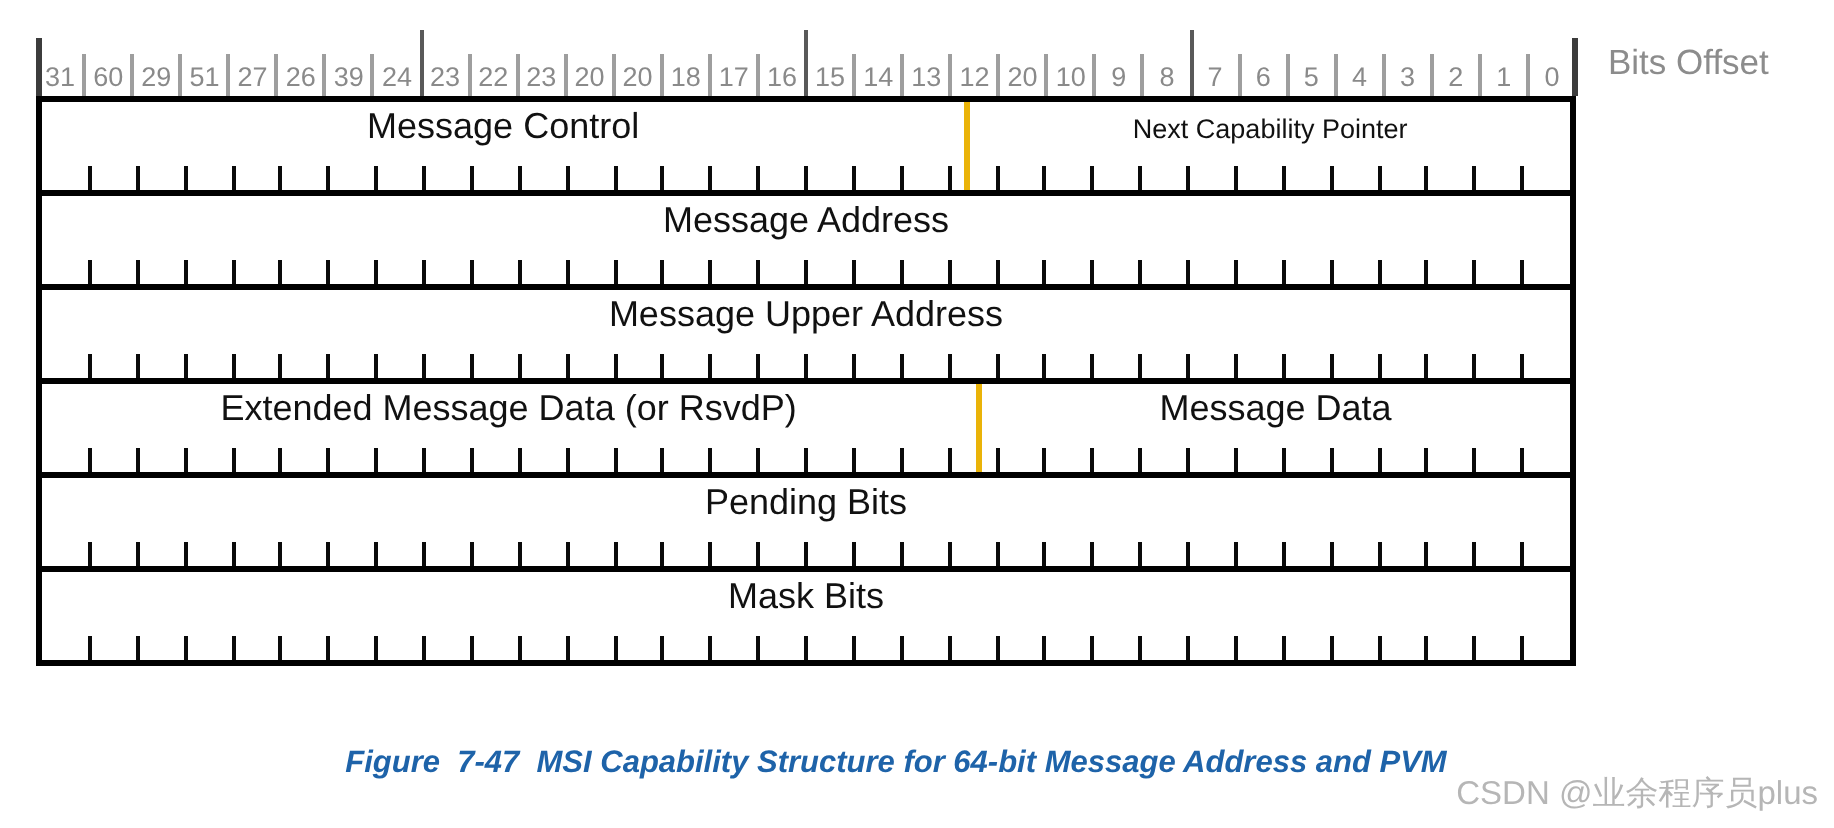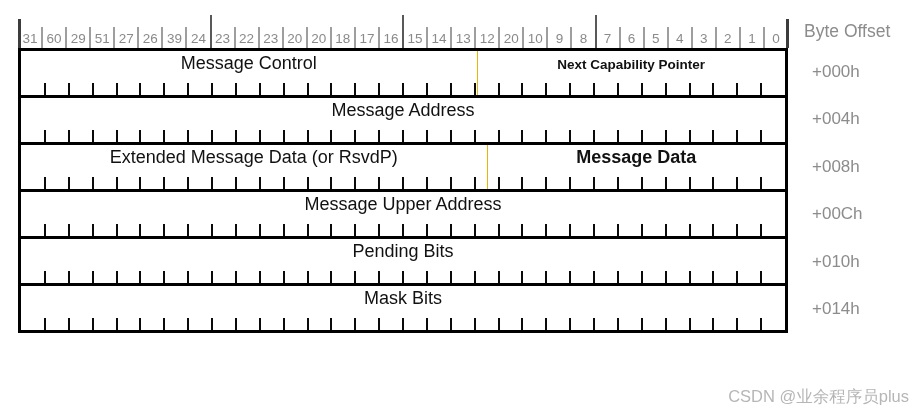--- a/index.html
+++ b/index.html
@@ -36,21 +36,21 @@
     display:flex;flex-direction:column;background:#fff;
   }
   .reg-row{
     position:relative;flex:1 1 0;display:flex;flex-direction:row;
   }
   .reg-row + .reg-row{border-top:3px solid #000;}
   .reg-field{
     position:relative;box-sizing:border-box;
     display:flex;flex-direction:column;align-items:center;justify-content:flex-start;
   }
-  .reg-field + .reg-field{border-left:1px solid #eab308;font-weight:bold;}
+  .reg-field + .reg-field{border-left:3px solid #eab308;}
   .reg-field .field-label{
     color:#111;font-size:18px;line-height:1.15;margin-top:2px;white-space:nowrap;
   }
   .reg-field.small .field-label{font-size:13.5px;margin-top:6px;}
   .tick-strip{position:absolute;left:0;right:0;bottom:0;height:12px;pointer-events:none;}
   .tick{position:absolute;bottom:0;width:2px;height:12px;background:#0a0a0a;}
 
   
   .byte-offset-header{
     position:absolute;left:804px;top:21px;color:#8c8c8c;font-size:17.5px;white-space:nowrap;
@@ -202,21 +202,21 @@
         <span>1</span>
       </div>
       <div class="bit-cell">
         <div class="bit-sep"></div>
         <span>0</span>
       </div>
       <div class="edge-line left"></div>
       <div class="edge-line right"></div>
     </div>
 
-  <div class="byte-offset-header">Byte Offset</div>
+  <div class="byte-offset-header">Bits Offset</div>
 
   <div class="reg-table">
       <div class="reg-row">
         <div class="reg-field" style="flex-grow: 16;">
           <span class="field-label">Message Control</span>
         </div>
         <div class="reg-field small" style="flex-grow: 8;">
           <span class="field-label">Next Capability Pointer</span>
         </div>
         <div class="tick-strip">
@@ -285,20 +285,58 @@
           <div class="tick" style="left: calc(78.125% - 1px);"></div>
           <div class="tick" style="left: calc(81.25% - 1px);"></div>
           <div class="tick" style="left: calc(84.375% - 1px);"></div>
           <div class="tick" style="left: calc(87.5% - 1px);"></div>
           <div class="tick" style="left: calc(90.625% - 1px);"></div>
           <div class="tick" style="left: calc(93.75% - 1px);"></div>
           <div class="tick" style="left: calc(96.875% - 1px);"></div>
         </div>
       </div>
       <div class="reg-row">
+        <div class="reg-field" style="flex-grow: 32;">
+          <span class="field-label">Message Upper Address</span>
+        </div>
+        <div class="tick-strip">
+          <div class="tick" style="left: calc(3.125% - 1px);"></div>
+          <div class="tick" style="left: calc(6.25% - 1px);"></div>
+          <div class="tick" style="left: calc(9.375% - 1px);"></div>
+          <div class="tick" style="left: calc(12.5% - 1px);"></div>
+          <div class="tick" style="left: calc(15.625% - 1px);"></div>
+          <div class="tick" style="left: calc(18.75% - 1px);"></div>
+          <div class="tick" style="left: calc(21.875% - 1px);"></div>
+          <div class="tick" style="left: calc(25% - 1px);"></div>
+          <div class="tick" style="left: calc(28.125% - 1px);"></div>
+          <div class="tick" style="left: calc(31.25% - 1px);"></div>
+          <div class="tick" style="left: calc(34.375% - 1px);"></div>
+          <div class="tick" style="left: calc(37.5% - 1px);"></div>
+          <div class="tick" style="left: calc(40.625% - 1px);"></div>
+          <div class="tick" style="left: calc(43.75% - 1px);"></div>
+          <div class="tick" style="left: calc(46.875% - 1px);"></div>
+          <div class="tick" style="left: calc(50% - 1px);"></div>
+          <div class="tick" style="left: calc(53.125% - 1px);"></div>
+          <div class="tick" style="left: calc(56.25% - 1px);"></div>
+          <div class="tick" style="left: calc(59.375% - 1px);"></div>
+          <div class="tick" style="left: calc(62.5% - 1px);"></div>
+          <div class="tick" style="left: calc(65.625% - 1px);"></div>
+          <div class="tick" style="left: calc(68.75% - 1px);"></div>
+          <div class="tick" style="left: calc(71.875% - 1px);"></div>
+          <div class="tick" style="left: calc(75% - 1px);"></div>
+          <div class="tick" style="left: calc(78.125% - 1px);"></div>
+          <div class="tick" style="left: calc(81.25% - 1px);"></div>
+          <div class="tick" style="left: calc(84.375% - 1px);"></div>
+          <div class="tick" style="left: calc(87.5% - 1px);"></div>
+          <div class="tick" style="left: calc(90.625% - 1px);"></div>
+          <div class="tick" style="left: calc(93.75% - 1px);"></div>
+          <div class="tick" style="left: calc(96.875% - 1px);"></div>
+        </div>
+      </div>
+      <div class="reg-row">
         <div class="reg-field" style="flex-grow: 16;">
           <span class="field-label">Extended Message Data (or RsvdP)</span>
         </div>
         <div class="reg-field" style="flex-grow: 16;">
           <span class="field-label">Message Data</span>
         </div>
         <div class="tick-strip">
           <div class="tick" style="left: calc(3.125% - 1px);"></div>
           <div class="tick" style="left: calc(6.25% - 1px);"></div>
           <div class="tick" style="left: calc(9.375% - 1px);"></div>
@@ -327,58 +365,20 @@
           <div class="tick" style="left: calc(81.25% - 1px);"></div>
           <div class="tick" style="left: calc(84.375% - 1px);"></div>
           <div class="tick" style="left: calc(87.5% - 1px);"></div>
           <div class="tick" style="left: calc(90.625% - 1px);"></div>
           <div class="tick" style="left: calc(93.75% - 1px);"></div>
           <div class="tick" style="left: calc(96.875% - 1px);"></div>
         </div>
       </div>
       <div class="reg-row">
         <div class="reg-field" style="flex-grow: 32;">
-          <span class="field-label">Message Upper Address</span>
-        </div>
-        <div class="tick-strip">
-          <div class="tick" style="left: calc(3.125% - 1px);"></div>
-          <div class="tick" style="left: calc(6.25% - 1px);"></div>
-          <div class="tick" style="left: calc(9.375% - 1px);"></div>
-          <div class="tick" style="left: calc(12.5% - 1px);"></div>
-          <div class="tick" style="left: calc(15.625% - 1px);"></div>
-          <div class="tick" style="left: calc(18.75% - 1px);"></div>
-          <div class="tick" style="left: calc(21.875% - 1px);"></div>
-          <div class="tick" style="left: calc(25% - 1px);"></div>
-          <div class="tick" style="left: calc(28.125% - 1px);"></div>
-          <div class="tick" style="left: calc(31.25% - 1px);"></div>
-          <div class="tick" style="left: calc(34.375% - 1px);"></div>
-          <div class="tick" style="left: calc(37.5% - 1px);"></div>
-          <div class="tick" style="left: calc(40.625% - 1px);"></div>
-          <div class="tick" style="left: calc(43.75% - 1px);"></div>
-          <div class="tick" style="left: calc(46.875% - 1px);"></div>
-          <div class="tick" style="left: calc(50% - 1px);"></div>
-          <div class="tick" style="left: calc(53.125% - 1px);"></div>
-          <div class="tick" style="left: calc(56.25% - 1px);"></div>
-          <div class="tick" style="left: calc(59.375% - 1px);"></div>
-          <div class="tick" style="left: calc(62.5% - 1px);"></div>
-          <div class="tick" style="left: calc(65.625% - 1px);"></div>
-          <div class="tick" style="left: calc(68.75% - 1px);"></div>
-          <div class="tick" style="left: calc(71.875% - 1px);"></div>
-          <div class="tick" style="left: calc(75% - 1px);"></div>
-          <div class="tick" style="left: calc(78.125% - 1px);"></div>
-          <div class="tick" style="left: calc(81.25% - 1px);"></div>
-          <div class="tick" style="left: calc(84.375% - 1px);"></div>
-          <div class="tick" style="left: calc(87.5% - 1px);"></div>
-          <div class="tick" style="left: calc(90.625% - 1px);"></div>
-          <div class="tick" style="left: calc(93.75% - 1px);"></div>
-          <div class="tick" style="left: calc(96.875% - 1px);"></div>
-        </div>
-      </div>
-      <div class="reg-row">
-        <div class="reg-field" style="flex-grow: 32;">
           <span class="field-label">Pending Bits</span>
         </div>
         <div class="tick-strip">
           <div class="tick" style="left: calc(3.125% - 1px);"></div>
           <div class="tick" style="left: calc(6.25% - 1px);"></div>
           <div class="tick" style="left: calc(9.375% - 1px);"></div>
           <div class="tick" style="left: calc(12.5% - 1px);"></div>
           <div class="tick" style="left: calc(15.625% - 1px);"></div>
           <div class="tick" style="left: calc(18.75% - 1px);"></div>
           <div class="tick" style="left: calc(21.875% - 1px);"></div>
@@ -441,24 +441,17 @@
           <div class="tick" style="left: calc(81.25% - 1px);"></div>
           <div class="tick" style="left: calc(84.375% - 1px);"></div>
           <div class="tick" style="left: calc(87.5% - 1px);"></div>
           <div class="tick" style="left: calc(90.625% - 1px);"></div>
           <div class="tick" style="left: calc(93.75% - 1px);"></div>
           <div class="tick" style="left: calc(96.875% - 1px);"></div>
         </div>
       </div>
     </div>
 
-  <div class="offset-col">
-      <div class="offset-label">+000h</div>
-      <div class="offset-label">+004h</div>
-      <div class="offset-label">+008h</div>
-      <div class="offset-label">+00Ch</div>
-      <div class="offset-label">+010h</div>
-      <div class="offset-label">+014h</div>
-    </div>
-
+
+  <div class="figure-caption">Figure  7-47  MSI Capability Structure for 64-bit Message Address and PVM</div>
 
   <div class="watermark">CSDN @业余程序员plus</div>
 </div>
 
 </body></html>

